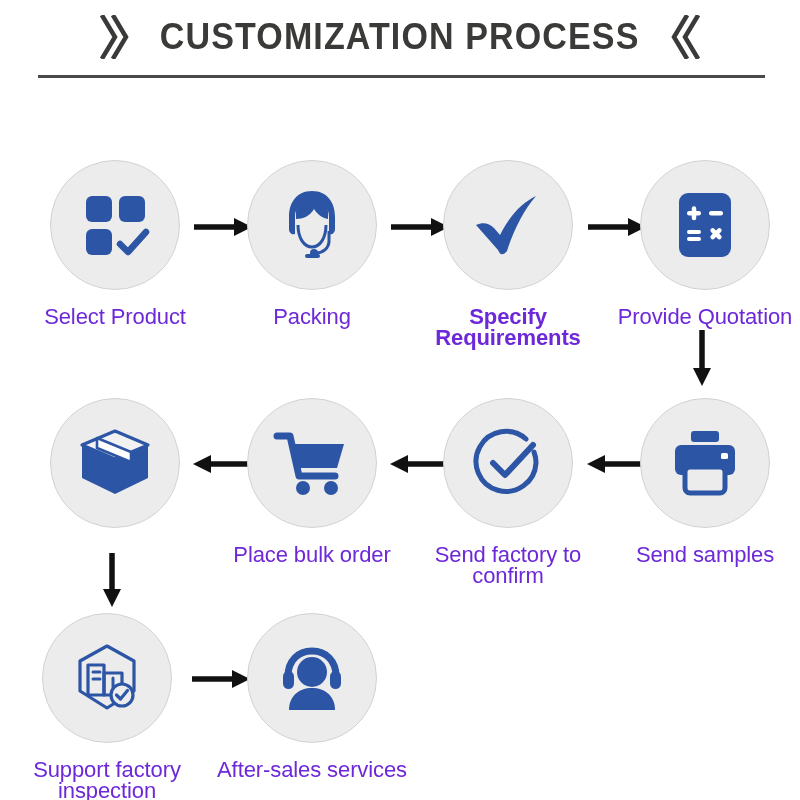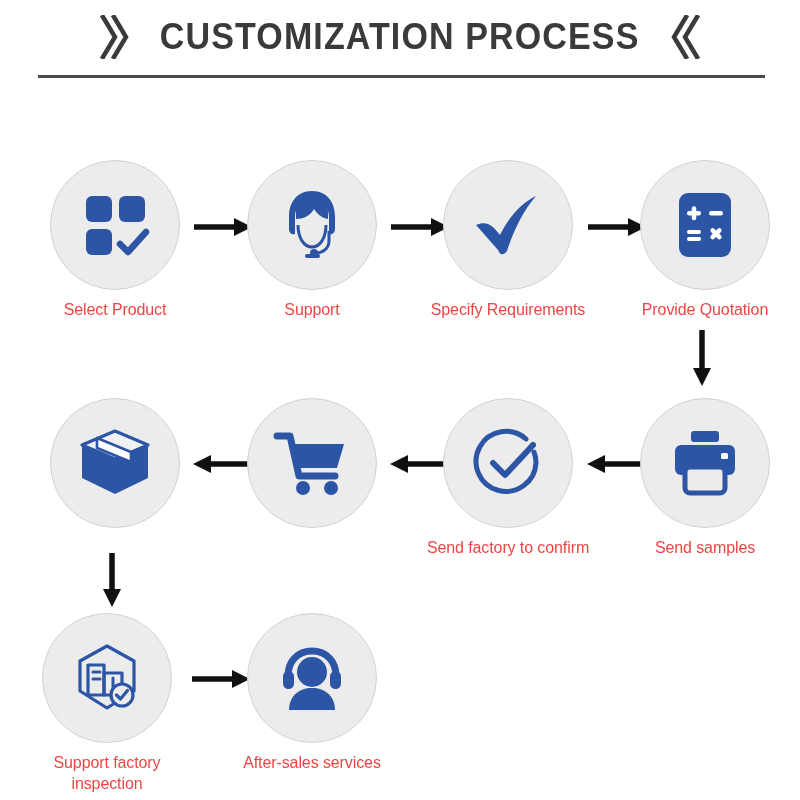--- a/index.html
+++ b/index.html
@@ -81,24 +81,24 @@
     border-radius: 50%;
     background: #ececec;
     border: 1px solid #d2d2d2;
     box-sizing: border-box;
     display: flex;
     align-items: center;
     justify-content: center;
   }
   .circle svg { display: block; }
   .node-label {
-    margin-top: 9px;
-    font-size: 16px;
+    margin-top: 16px;
+    font-size: 22px;
     line-height: 21px;
-    color: #ef4444;
+    color: #6d28d9;
     font-family: "Liberation Sans", sans-serif;
     letter-spacing: -0.1px;
     white-space: pre-line;
   }
 
   
   .arrow-h, .arrow-v {
     position: absolute;
   }
   .arrow-h { width: 62px; height: 24px; }
@@ -149,31 +149,31 @@
       <svg width="80" height="80" viewBox="0 0 80 80">
         <path d="M40 6 C25 6 17 17 17 32 L17 44 C17 48 20 50 23 49 L23 32 C23 22 30 14 40 14 C50 14 57 22 57 32 L57 49 C60 50 63 48 63 44 L63 32 C63 17 55 6 40 6 Z" fill="#2d55a5"></path>
         <path d="M24 26 C24 18 31 13 40 13 C49 13 56 18 56 26 L56 34 C50 33 45 29 42 24 C38 31 31 34 24 34 Z" fill="#2d55a5"></path>
         <path d="M27 36 C27 50 33 60 40 60 C47 60 53 50 53 36 C47 36 41 33 38 28 C35 33 32 36 27 36 Z" fill="none"></path>
         <path d="M26 40 C26 53 32 62 40 62 C48 62 54 53 54 40" fill="none" stroke="#2d55a5" stroke-width="3"></path>
         <path d="M57 46 L57 56 C57 63 51 68 44 68" fill="none" stroke="#2d55a5" stroke-width="3"></path>
         <circle cx="42" cy="68" r="4" fill="#2d55a5"></circle>
         <rect x="33" y="69" width="15" height="4" rx="2" fill="#2d55a5"></rect>
       </svg>
     </div>
-    <div class="node-label">Support</div>
+    <div class="node-label">Packing</div>
   </div>
 
   <div class="arrow-h" style="left:389px; top:215px;">
     <svg width="62" height="24" viewBox="0 0 62 24">
       <path d="M2 12 H46" stroke="#111111" stroke-width="5.5"></path>
       <path d="M42 3 L60 12 L42 21 Z" fill="#111111"></path>
     </svg>
   </div>
 
-  <div class="node" style="left:413px; top:160px;">
+  <div class="node" style="left:413px; top:160px;font-weight:bold;">
     <div class="circle">
       <svg width="76" height="76" viewBox="0 0 76 76">
         <path d="M6 38 C13 35 19 36 24 41 L30 48 C40 28 52 16 66 9 C54 23 44 42 37 64 C33 69 30 68 28 63 Z" fill="#2d55a5"></path>
       </svg>
     </div>
     <div class="node-label">Specify Requirements</div>
   </div>
 
   <div class="arrow-h" style="left:586px; top:215px;">
     <svg width="62" height="24" viewBox="0 0 62 24">
@@ -225,20 +225,21 @@
 
   <div class="node" style="left:217px; top:398px;">
     <div class="circle">
       <svg width="78" height="78" viewBox="0 0 78 78">
         <path d="M4 12 H17 L26 52 H62" fill="none" stroke="#2d55a5" stroke-width="7" stroke-linecap="round" stroke-linejoin="round"></path>
         <path d="M20 20 H71 L64 44 H25 Z" fill="#2d55a5"></path>
         <circle cx="30" cy="64" r="7" fill="#2d55a5"></circle>
         <circle cx="58" cy="64" r="7" fill="#2d55a5"></circle>
       </svg>
     </div>
+    <div class="node-label">Place bulk order</div>
   </div>
 
   <div class="arrow-h" style="left:388px; top:452px;">
     <svg width="62" height="24" viewBox="0 0 62 24">
       <path d="M60 12 H16" stroke="#111111" stroke-width="5.5"></path>
       <path d="M20 3 L2 12 L20 21 Z" fill="#111111"></path>
     </svg>
   </div>
 
   <div class="node" style="left:413px; top:398px;">
@@ -294,21 +295,21 @@
 inspection</div>
   </div>
 
   <div class="arrow-h" style="left:190px; top:667px;">
     <svg width="62" height="24" viewBox="0 0 62 24">
       <path d="M2 12 H46" stroke="#111111" stroke-width="5.5"></path>
       <path d="M42 3 L60 12 L42 21 Z" fill="#111111"></path>
     </svg>
   </div>
 
-  <div class="node" style="left:217px; top:613px;">
+  <div class="node" style="left:217px; top:613px;text-align:right;">
     <div class="circle">
       <svg width="76" height="76" viewBox="0 0 76 76">
         <path d="M14 36 C14 21 24 11 38 11 C52 11 62 21 62 36" fill="none" stroke="#2d55a5" stroke-width="7" stroke-linecap="round"></path>
         <rect x="9" y="31" width="11" height="18" rx="5.5" fill="#2d55a5"></rect>
         <rect x="56" y="31" width="11" height="18" rx="5.5" fill="#2d55a5"></rect>
         <circle cx="38" cy="32" r="15" fill="#2d55a5"></circle>
         <path d="M15 70 C15 56 25 48 38 48 C51 48 61 56 61 70 Z" fill="#2d55a5"></path>
       </svg>
     </div>
     <div class="node-label">After-sales services</div>

